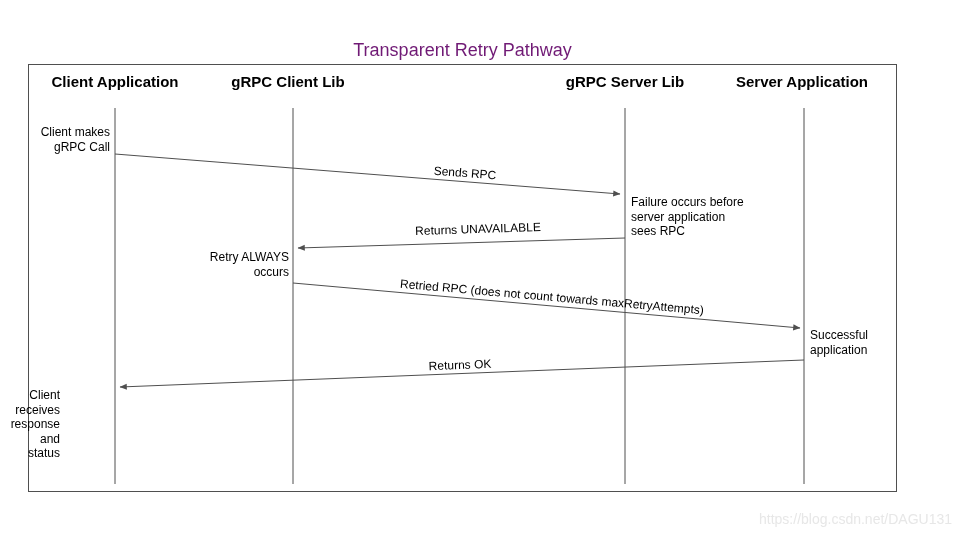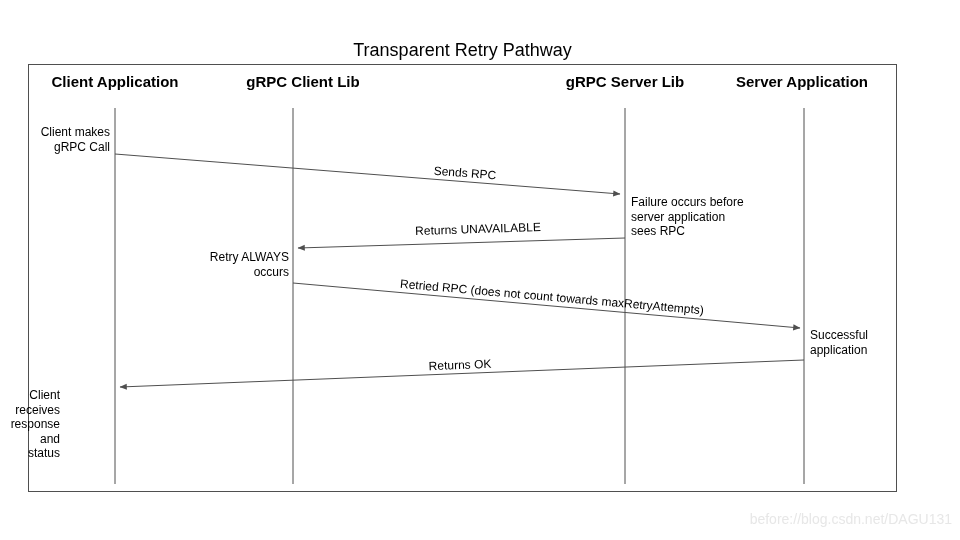--- a/index.html
+++ b/index.html
@@ -12,21 +12,21 @@
     color: #000000;
     overflow: hidden;
   }
   .title {
     position: absolute;
     left: 28px;
     top: 40px;
     width: 869px;
     text-align: center;
     font-size: 18px;
-    color: #000000;
+    color: #701a75;
     white-space: nowrap;
   }
   .frame {
     position: absolute;
     left: 28px;
     top: 64px;
     width: 869px;
     height: 428px;
     border: 1px solid #4f4f4f;
     box-sizing: border-box;
@@ -34,21 +34,21 @@
   .participant {
     position: absolute;
     top: 73px;
     width: 190px;
     text-align: center;
     font-size: 15px;
     white-space: nowrap;
     font-weight: bold;
   }
   .p1 { left: 20px; }
-  .p2 { left: 208px; }
+  .p2 { left: 193px; }
   .p3 { left: 530px; }
   .p4 { left: 707px; }
   .overlay {
     position: absolute;
     left: 0;
     top: 0;
   }
   .msg-label {
     position: absolute;
     font-size: 12px;
@@ -124,15 +124,15 @@
 occurs</div>
   <div class="note n2">Failure occurs before
 server application
 sees RPC</div>
   <div class="note n4">Successful
 application</div>
   <div class="note right n5">Client receives
 response and
 status</div>
 
-  <div class="watermark">before://blog.csdn.net/DAGU131</div>
+  <div class="watermark">https://blog.csdn.net/DAGU131</div>
 
 </div>
 
 </body></html>

